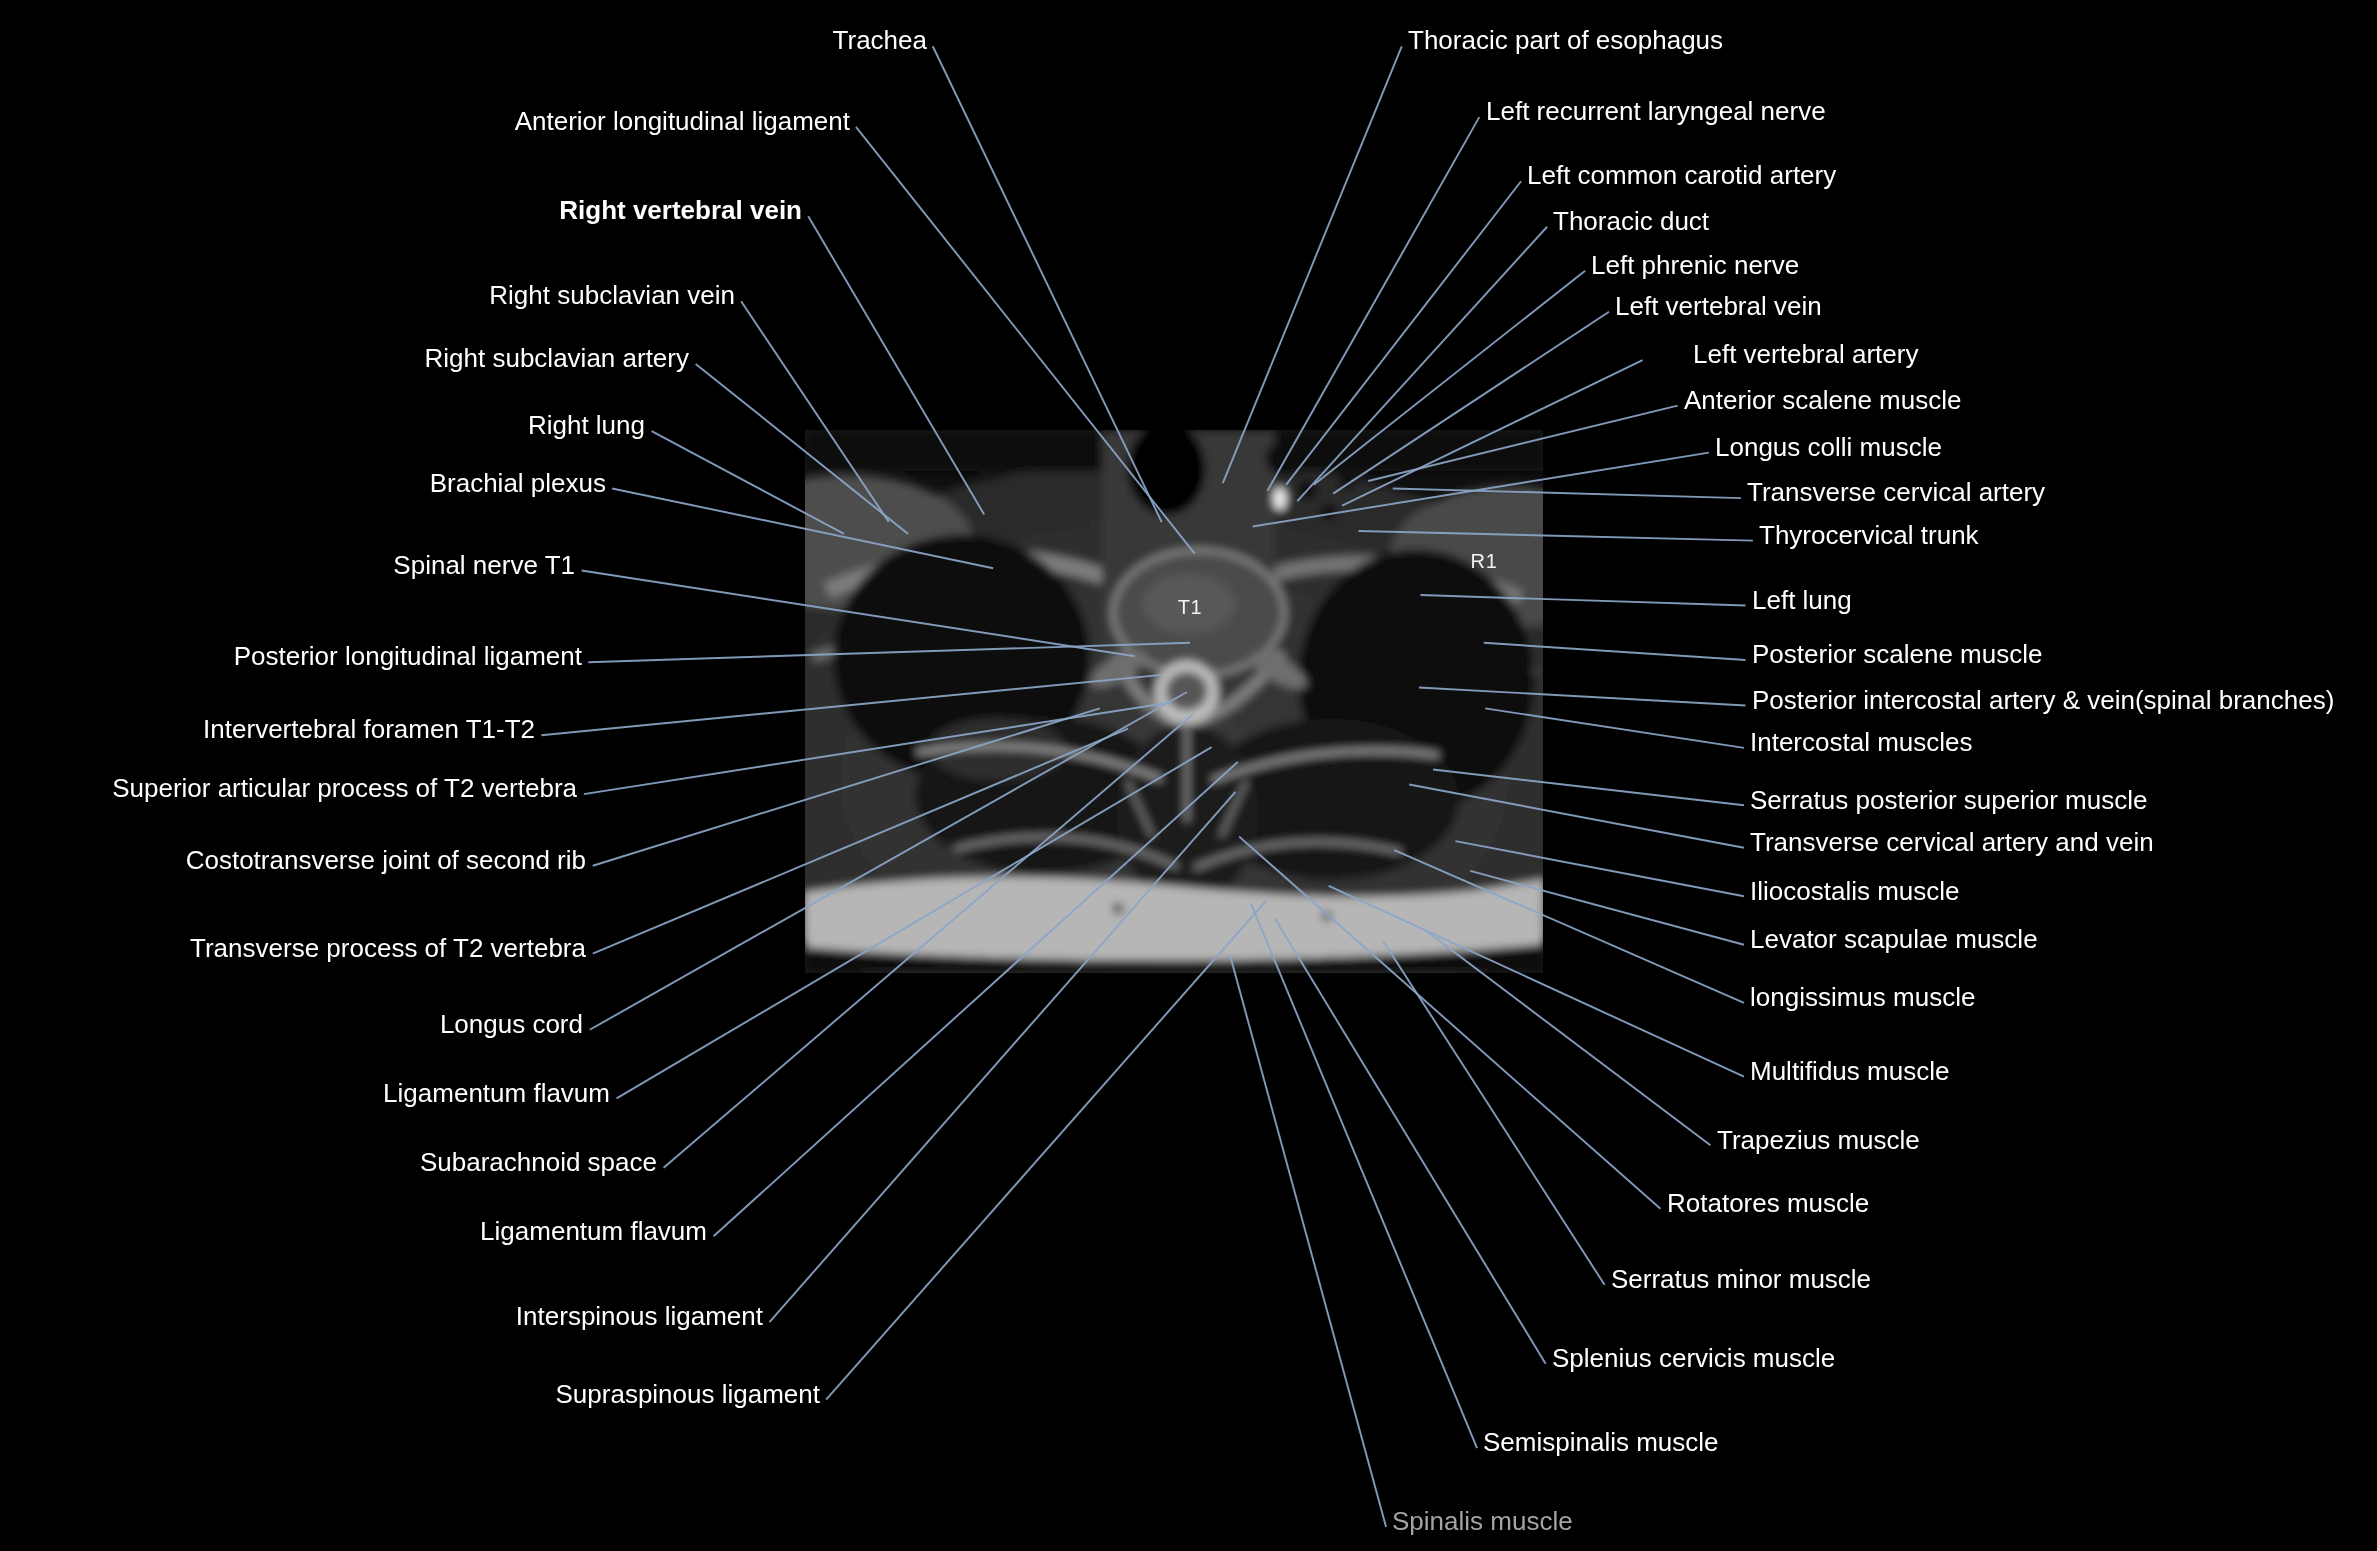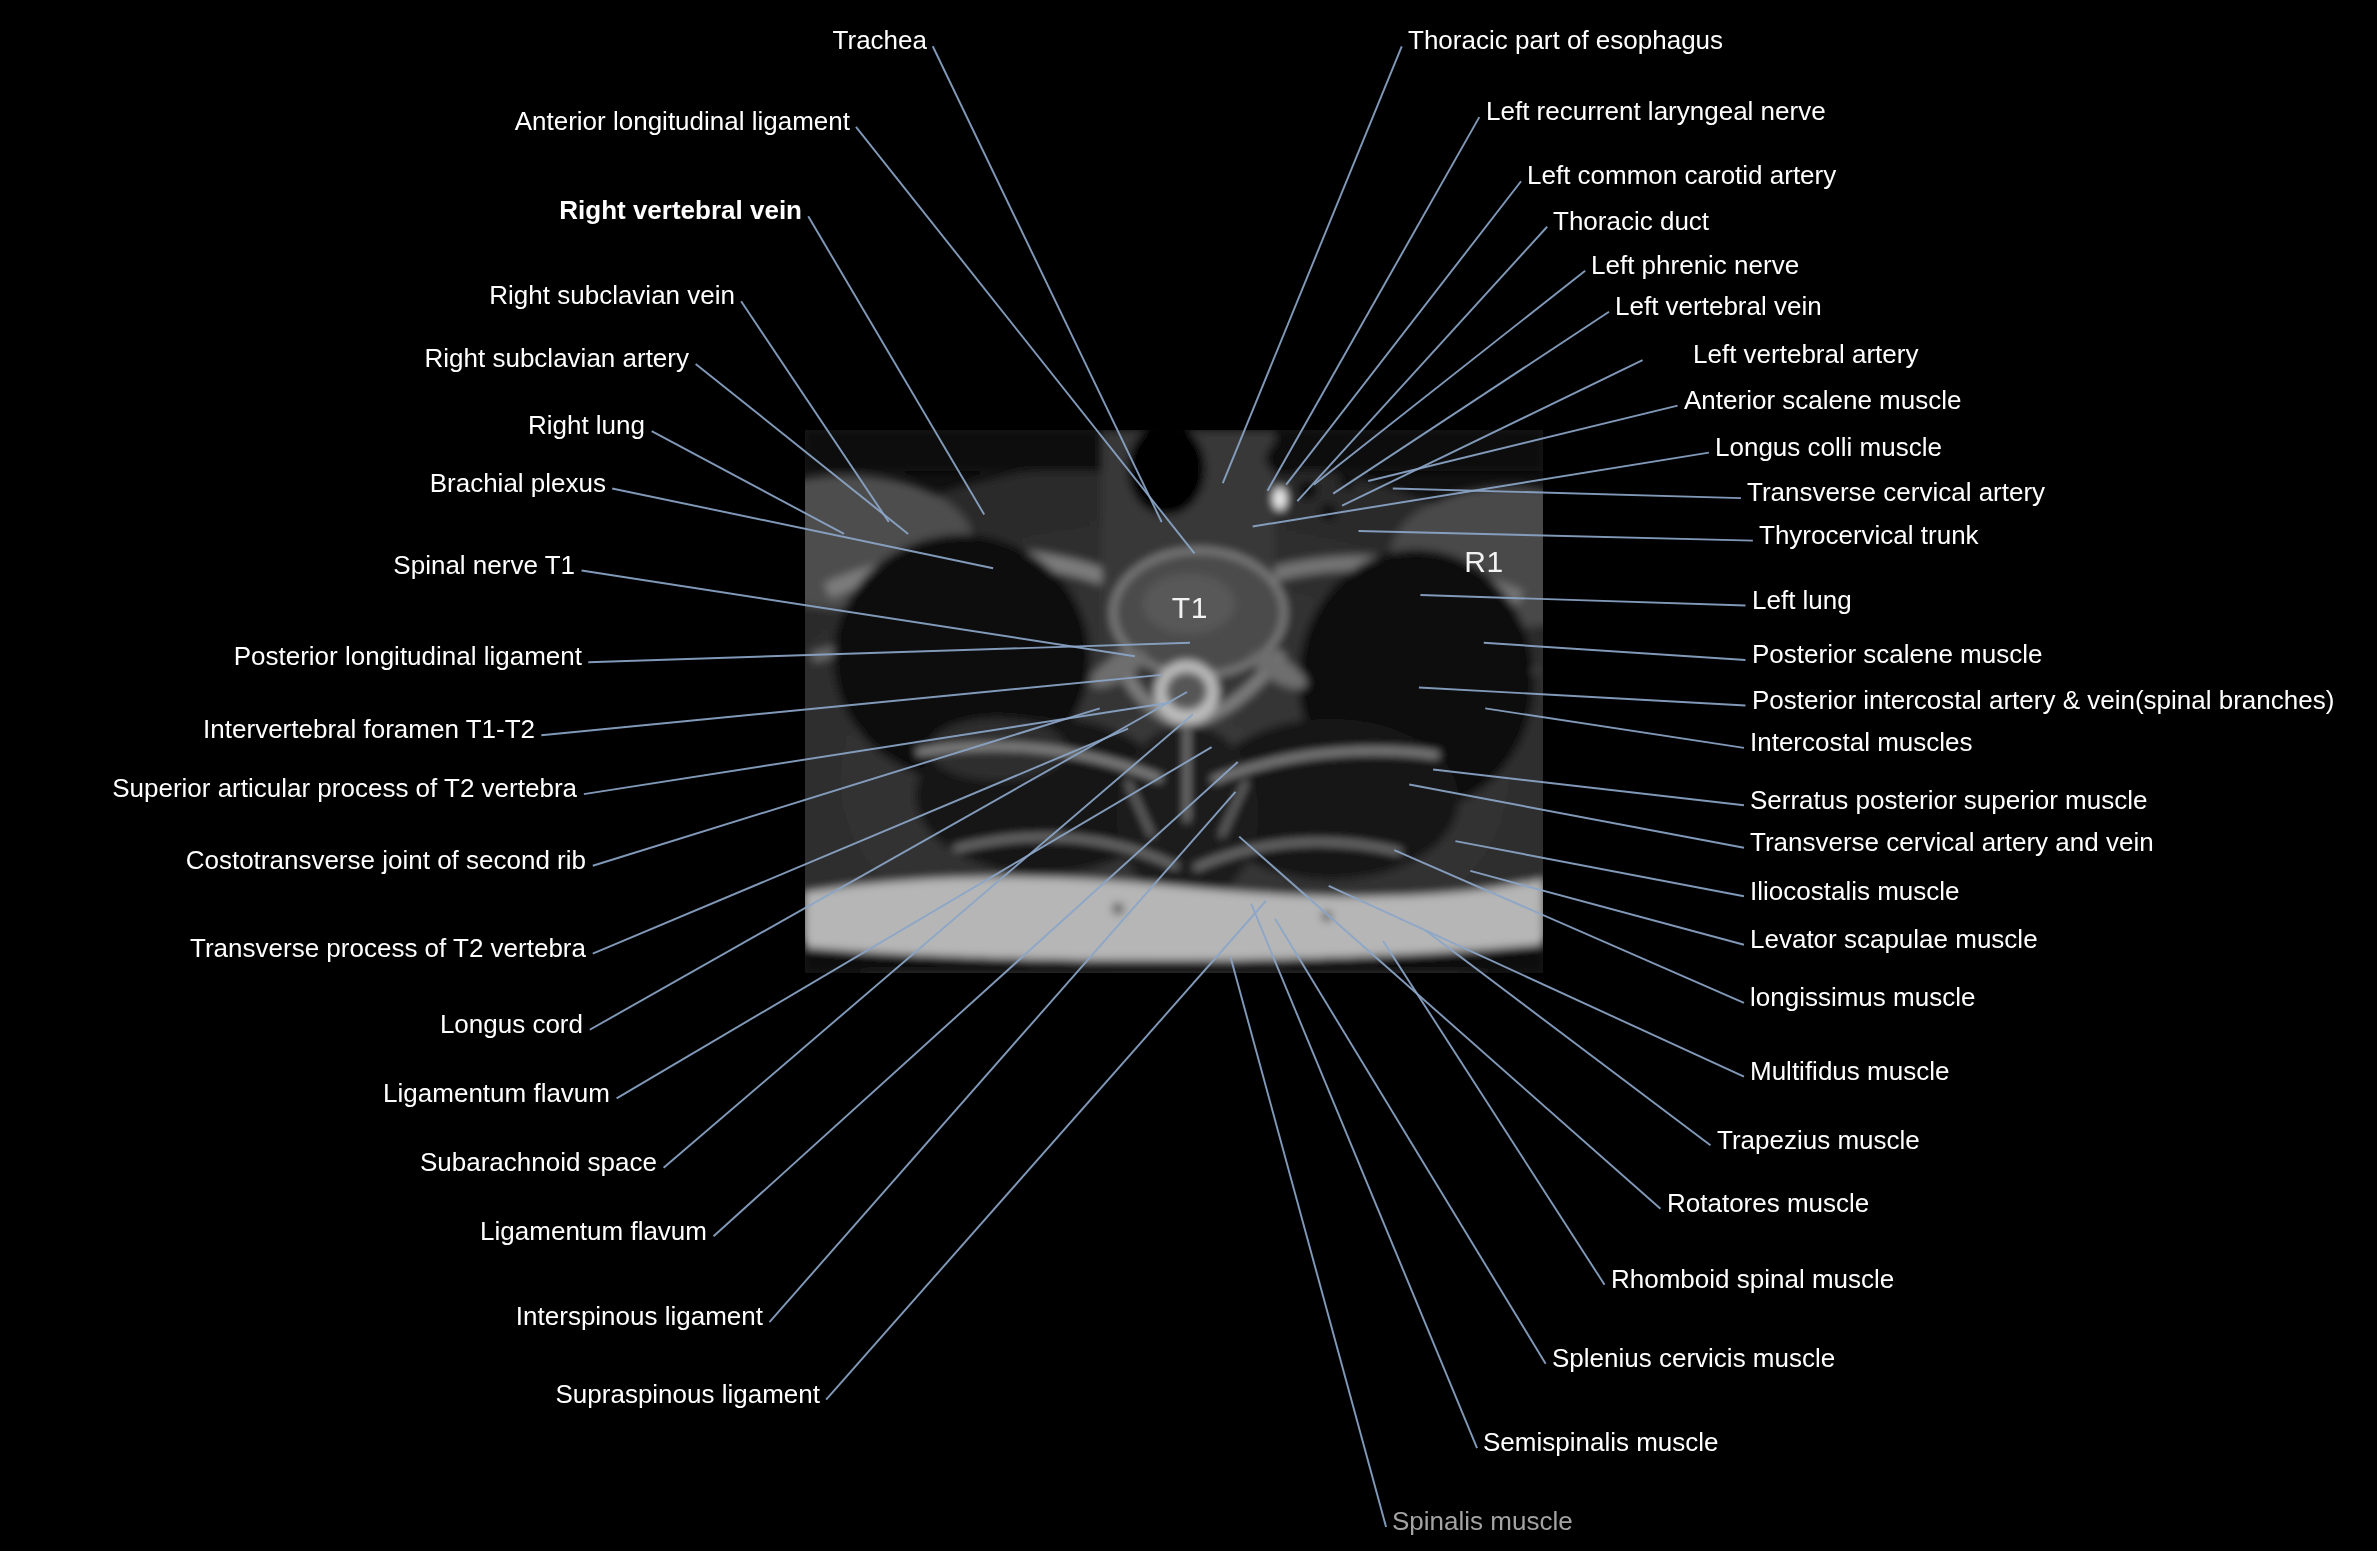--- a/index.html
+++ b/index.html
@@ -3,21 +3,21 @@
 <meta charset="utf-8">
 <style>
   html,body{margin:0;padding:0;background:#000;}
   .canvas{
     position:relative;width:2377px;height:1551px;background:#000;
     overflow:hidden;font-family:"Liberation Sans",sans-serif;
   }
   .mri{position:absolute;left:805px;top:430px;width:738px;height:543px;}
   .mri svg{display:block;width:100%;height:100%;}
   .mri-tag{
-    position:absolute;color:#f2f2f2;font-size:30px;line-height:23px;
+    position:absolute;color:#f2f2f2;font-size:20px;line-height:23px;
     transform:translate(-50%,-50%);letter-spacing:0.7px;
   }
   .lines{position:absolute;left:0;top:0;width:2377px;height:1551px;pointer-events:none;}
   .lines line{stroke-width:2.6;opacity:.92;}
   .label{
     position:absolute;white-space:nowrap;font-size:26px;line-height:31px;height:31px;
     font-weight:400;
   }
 </style>
 </head>
@@ -186,20 +186,20 @@
       <div class="label right" style="color: rgb(255, 255, 255); left: 1752px; top: 685px;">Posterior intercostal artery &amp; vein(spinal branches)</div>
       <div class="label right" style="color: rgb(255, 255, 255); left: 1750px; top: 727px;">Intercostal muscles</div>
       <div class="label right" style="color: rgb(255, 255, 255); left: 1750px; top: 785px;">Serratus posterior superior muscle</div>
       <div class="label right" style="color: rgb(255, 255, 255); left: 1750px; top: 827px;">Transverse cervical artery and vein</div>
       <div class="label right" style="color: rgb(255, 255, 255); left: 1750px; top: 876px;">Iliocostalis muscle</div>
       <div class="label right" style="color: rgb(255, 255, 255); left: 1750px; top: 924px;">Levator scapulae muscle</div>
       <div class="label right" style="color: rgb(255, 255, 255); left: 1750px; top: 982px;">longissimus muscle</div>
       <div class="label right" style="color: rgb(255, 255, 255); left: 1750px; top: 1056px;">Multifidus muscle</div>
       <div class="label right" style="color: rgb(255, 255, 255); left: 1717px; top: 1125px;">Trapezius muscle</div>
       <div class="label right" style="color: rgb(255, 255, 255); left: 1667px; top: 1188px;">Rotatores muscle</div>
-      <div class="label right" style="color: rgb(255, 255, 255); left: 1611px; top: 1264px;">Rhomboid spinal muscle</div>
+      <div class="label right" style="color: rgb(255, 255, 255); left: 1611px; top: 1264px;">Serratus minor muscle</div>
       <div class="label right" style="color: rgb(255, 255, 255); left: 1552px; top: 1343px;">Splenius cervicis muscle</div>
       <div class="label right" style="color: rgb(255, 255, 255); left: 1483px; top: 1427px;">Semispinalis muscle</div>
       <div class="label right" style="color: #a3a3a3; left: 1392px; top: 1506px;">Spinalis muscle</div>
     </div>
 
 </div>
 
 
 </body></html>

